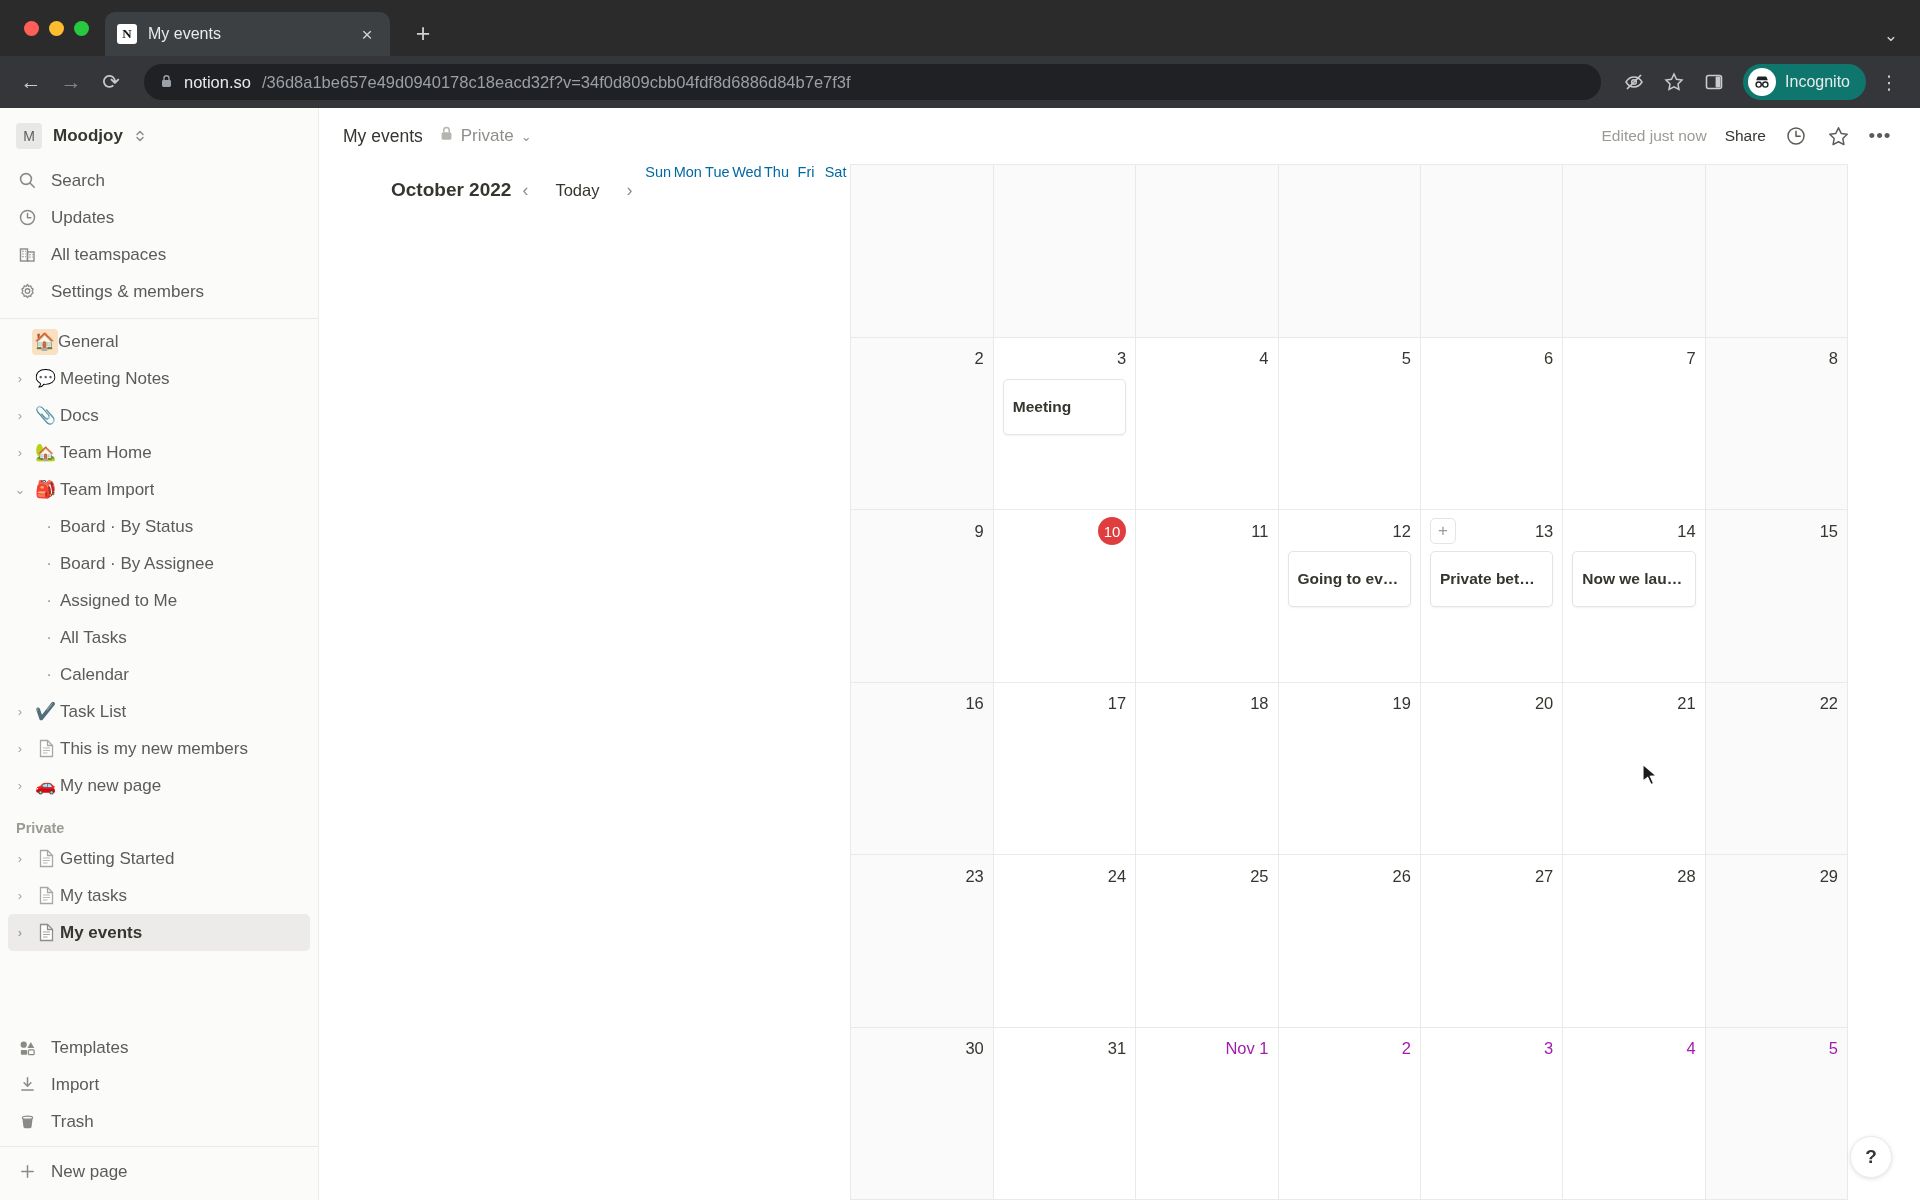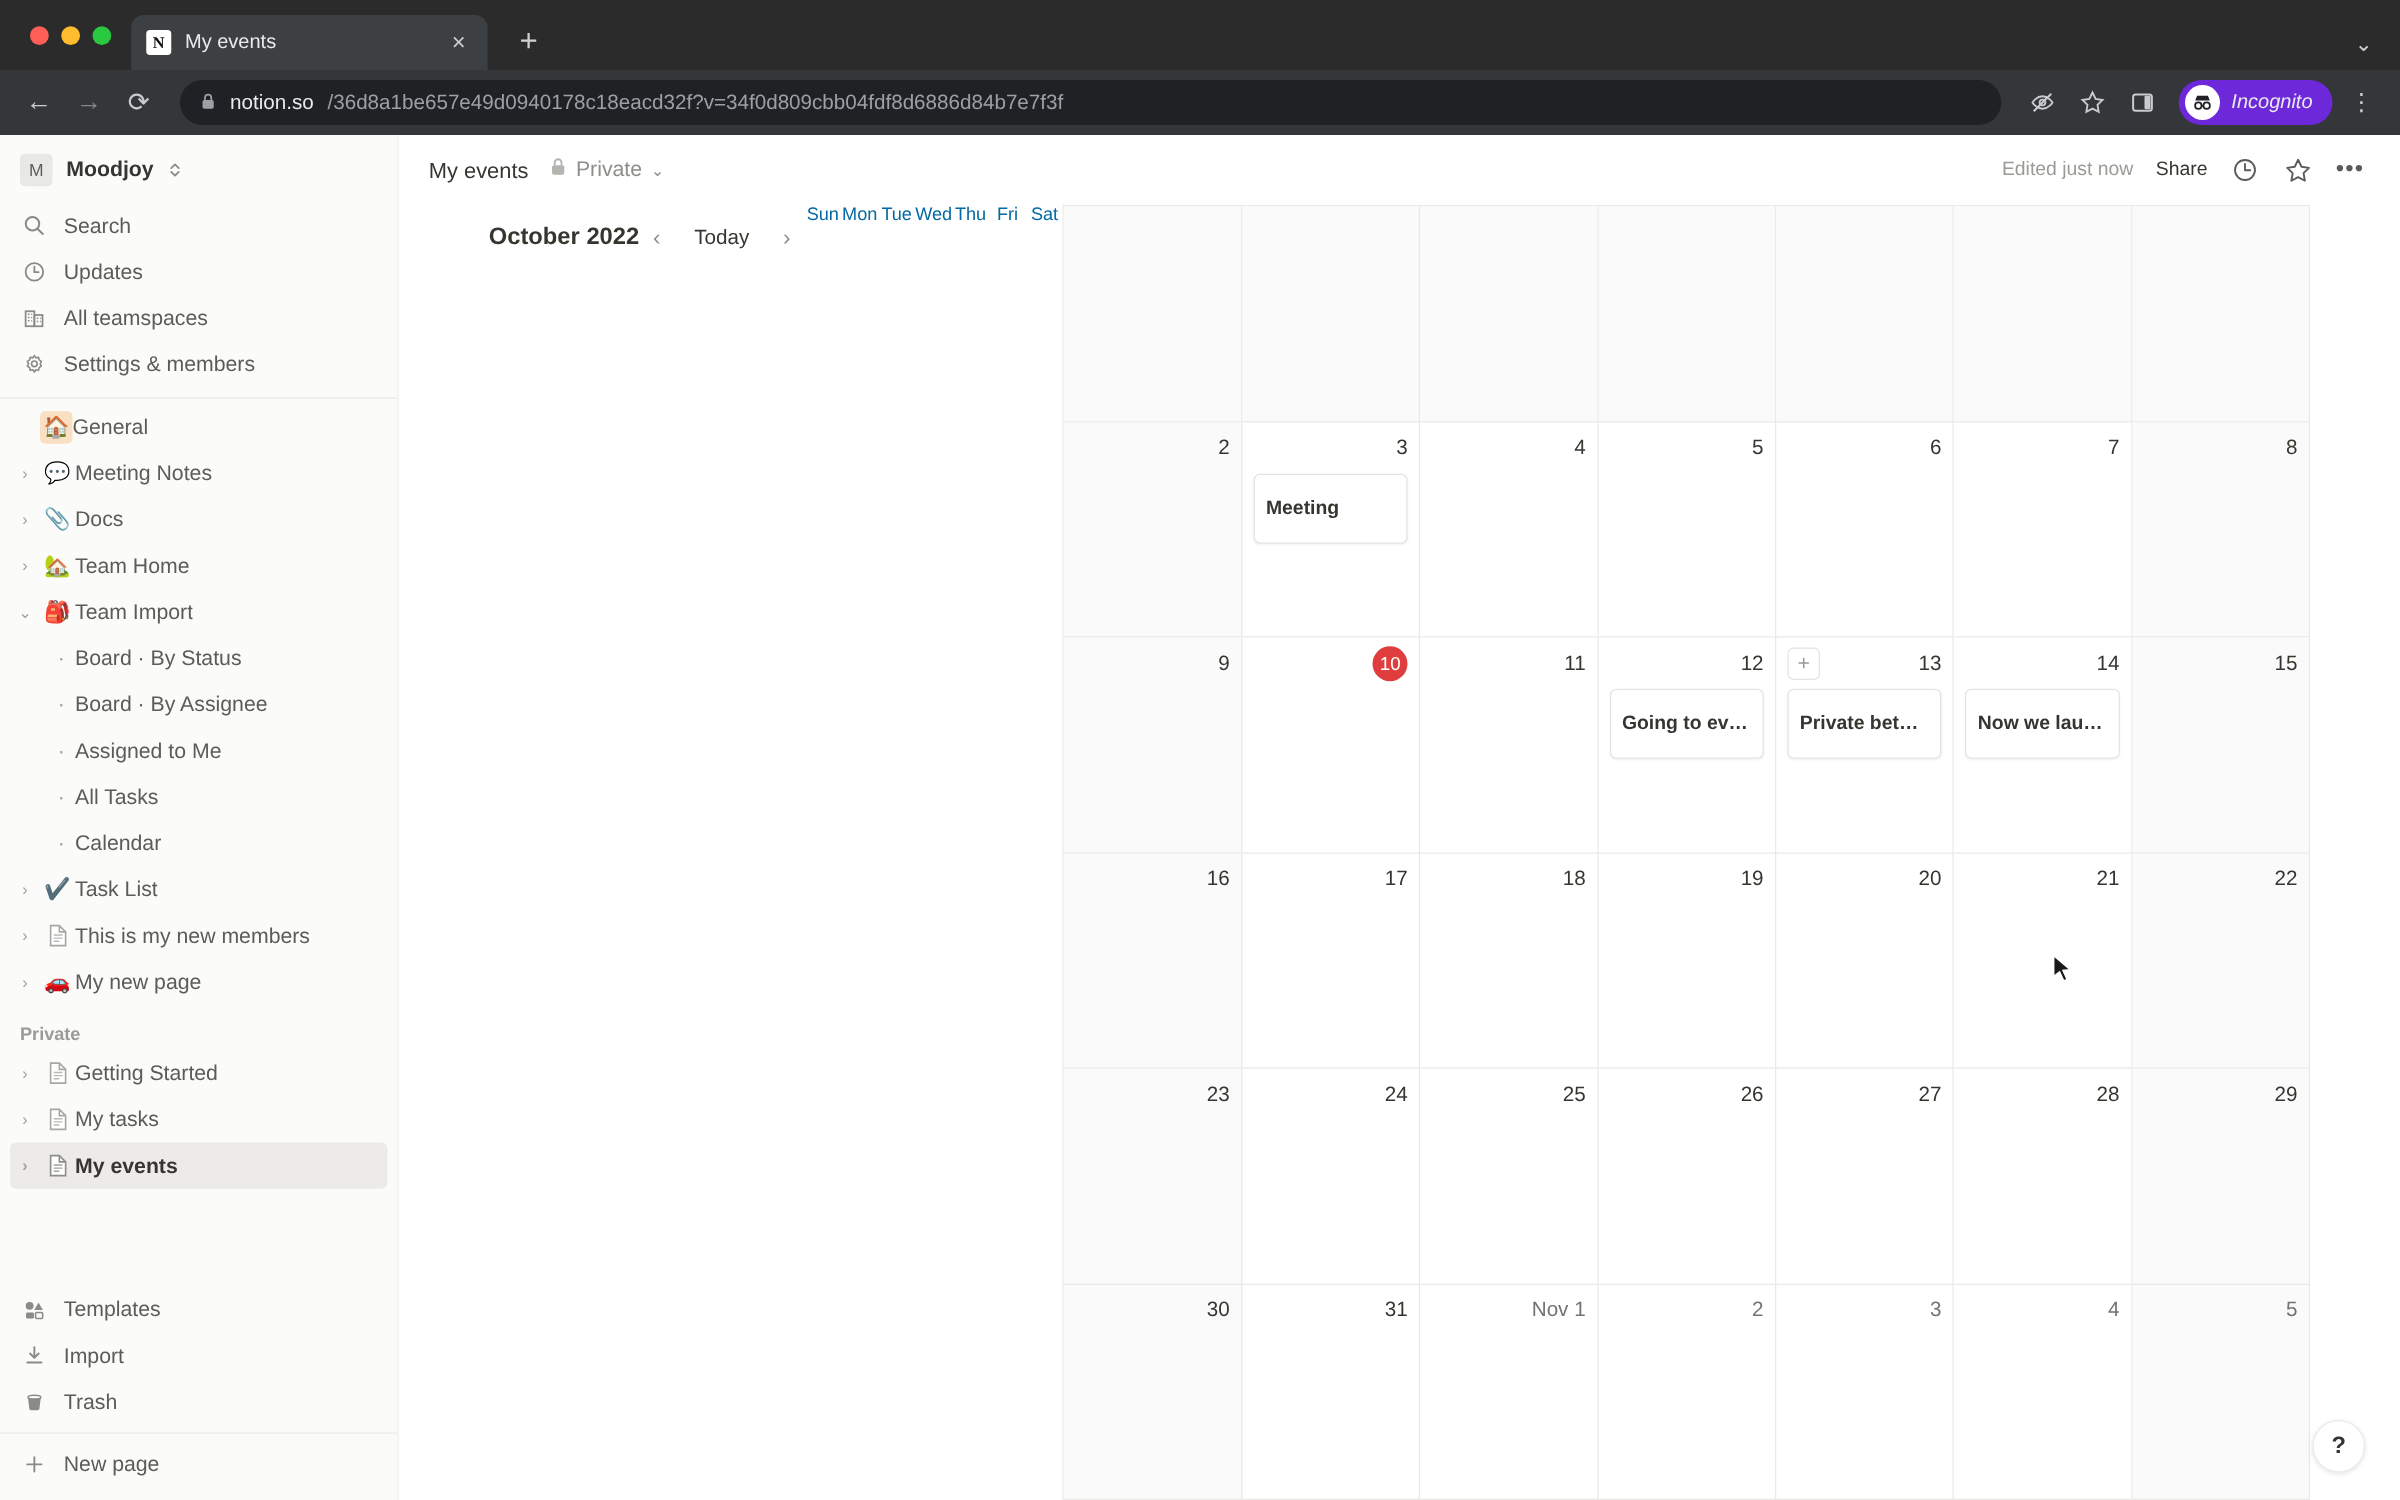--- a/index.html
+++ b/index.html
@@ -39,22 +39,22 @@
   #omnibox {
     flex:1; height:36px; background:#202124; border-radius:18px;
     display:flex; align-items:center; padding:0 16px; gap:11px; margin:0 10px;
     font-size:16.5px; overflow:hidden; white-space:nowrap;
   }
   .lock-glyph { color:#9aa0a6; font-size:14px; }
   .url-host { color:#e8eaed; }
   .url-path { color:#9aa0a6; }
   .tb-icon { width:34px; height:34px; display:flex; align-items:center; justify-content:center; color:#c7cace; font-size:19px; }
   #incognito-chip {
-    display:flex; align-items:center; gap:9px; background:#6d28d9;
-    border-radius:18px; height:36px; padding:0 16px 0 5px; margin-left:6px;font-style:italic;
+    display:flex; align-items:center; gap:9px; background:#0f766e;
+    border-radius:18px; height:36px; padding:0 16px 0 5px; margin-left:6px;
   }
   .incog-avatar {
     width:28px; height:28px; border-radius:50%; background:#fff;
     display:flex; align-items:center; justify-content:center;
   }
   .incog-label { color:#e8eaed; font-size:16px; }
 
   
   #app { display:flex; width:1920px; height:1092px; }
 
@@ -146,21 +146,21 @@
   }
   .cell.weekend { background:#fafafa; }
   .cell.blank { background:#fafafa; }
   .daynum-row { display:flex; align-items:center; height:28px; }
   .add-btn {
     width:26px; height:26px; border:1px solid #e4e4e2; border-radius:5px;
     display:flex; align-items:center; justify-content:center;
     color:#9b9a95; font-size:17px; background:#fff; margin-right:auto;
   }
   .daynum { margin-left:auto; font-size:16.5px; color:#37352f; line-height:1; }
-  .daynum.muted { color:#737373; }
+  .daynum.muted { color:#a21caf; }
   .daynum.today {
     background:#e03e3e; color:#fff; border-radius:50%;
     width:28px; height:28px; display:flex; align-items:center; justify-content:center;
     font-size:15px; margin-left:auto;
   }
   .event {
     margin-top:6px; border:1px solid #e4e4e2; border-radius:5px;
     background:#fff; padding:18px 9px; font-size:15.5px; color:#37352f;
     font-weight:600; white-space:nowrap; overflow:hidden; text-overflow:ellipsis;
     box-shadow:0 1px 2px rgba(15,15,15,0.06);

